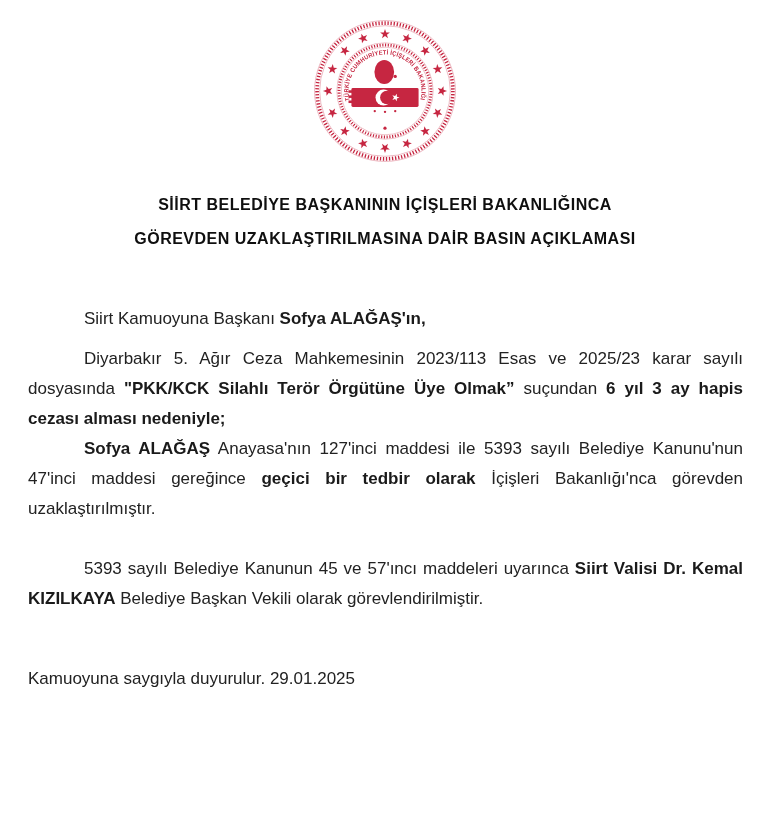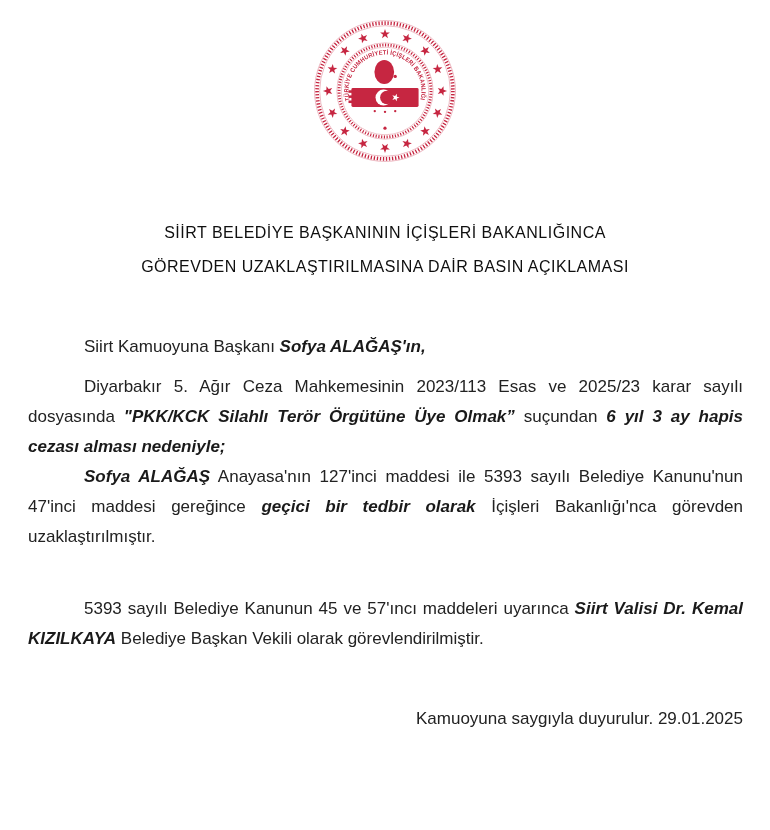--- a/index.html
+++ b/index.html
@@ -13,43 +13,43 @@
     width: 770px; height: 830px;
     background: #ffffff;
     position: relative;
   }
   .emblem {
     display: block;
     width: 146px; height: 146px;
     margin: 18px auto 0 auto;
   }
   .title {
-    margin-top: 52px;
+    margin-top: 24px;
     text-align: center;
-    font-weight: normal;
+    font-weight: bold;
     font-size: 16px;
     letter-spacing: 0.5px;
     line-height: 34px;
     color: #0f0f0f;
     white-space: nowrap;
   }
   .content {
     margin: 48px 27px 0 28px;
     font-size: 17px;
     line-height: 30px;
     color: #222222;
     text-align: justify;
   }
   .content p { text-indent: 56px; }
   .content p.p1 { margin-bottom: 10px; }
   .content p.p2 { }
-  .content p.p3 { margin-bottom: 42px; }
+  .content p.p3 { margin-bottom: 30px; }
   .content p.p4 { margin-bottom: 50px; }
-  .content p.closing { text-indent: 0; text-align: right; }
-  b { font-weight: bold; color: #1a1a1a; font-style: italic; }
+  .content p.closing { text-indent: 0; text-align: left; }
+  b { font-weight: bold; color: #1a1a1a; }
 </style>
 </head>
 <body>
 
 <div class="page">
 
   <svg class="emblem" viewBox="0 0 200 200" color="#c62641">
     <defs>
       <path id="ringPath" d="M 51.7 112.9 A 50 50 0 1 1 148.3 112.9" fill="none"></path>
       <path id="star" d="M0,-7 L1.65,-2.27 L6.66,-2.16 L2.66,0.87 L4.11,5.66 L0,2.8 L-4.11,5.66 L-2.66,0.87 L-6.66,-2.16 L-1.65,-2.27 Z"></path>

